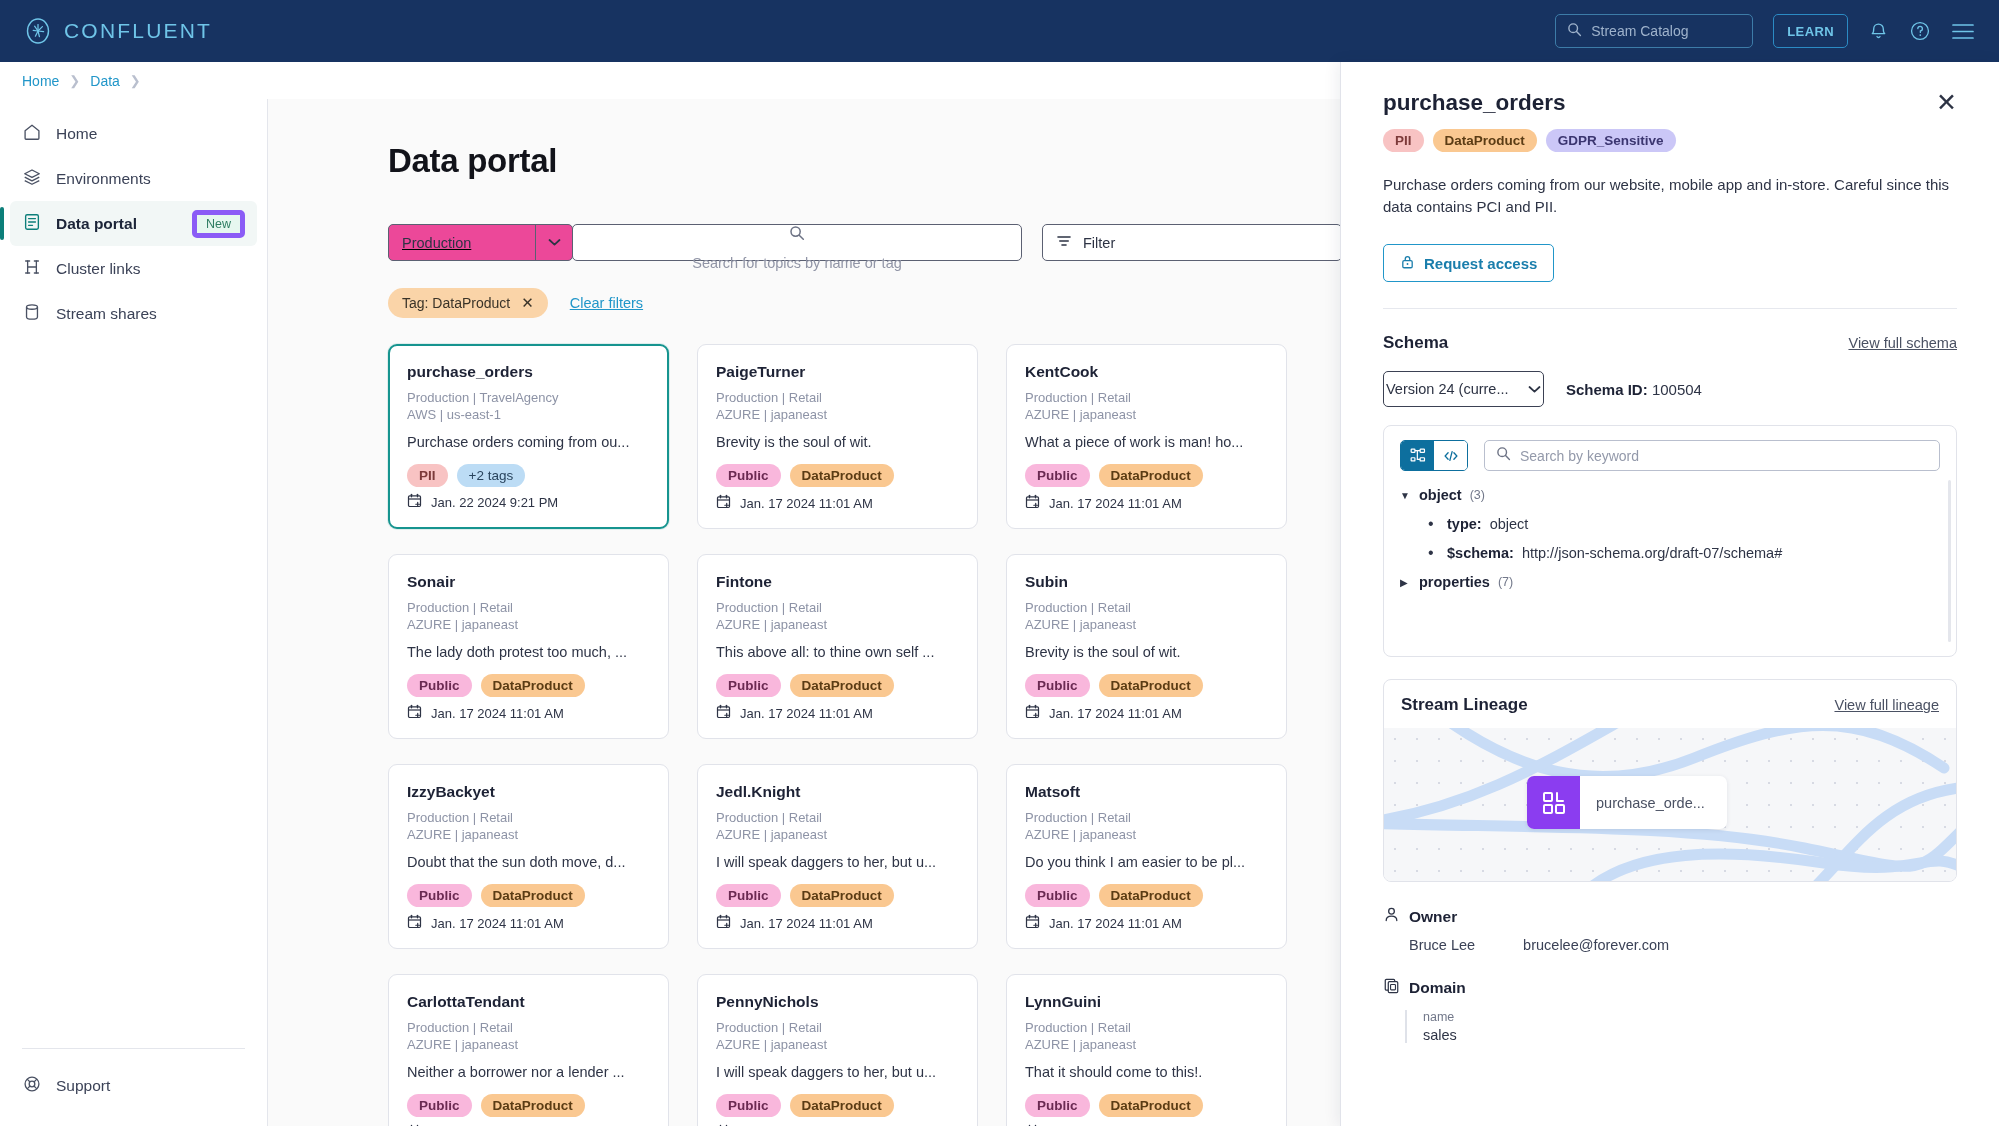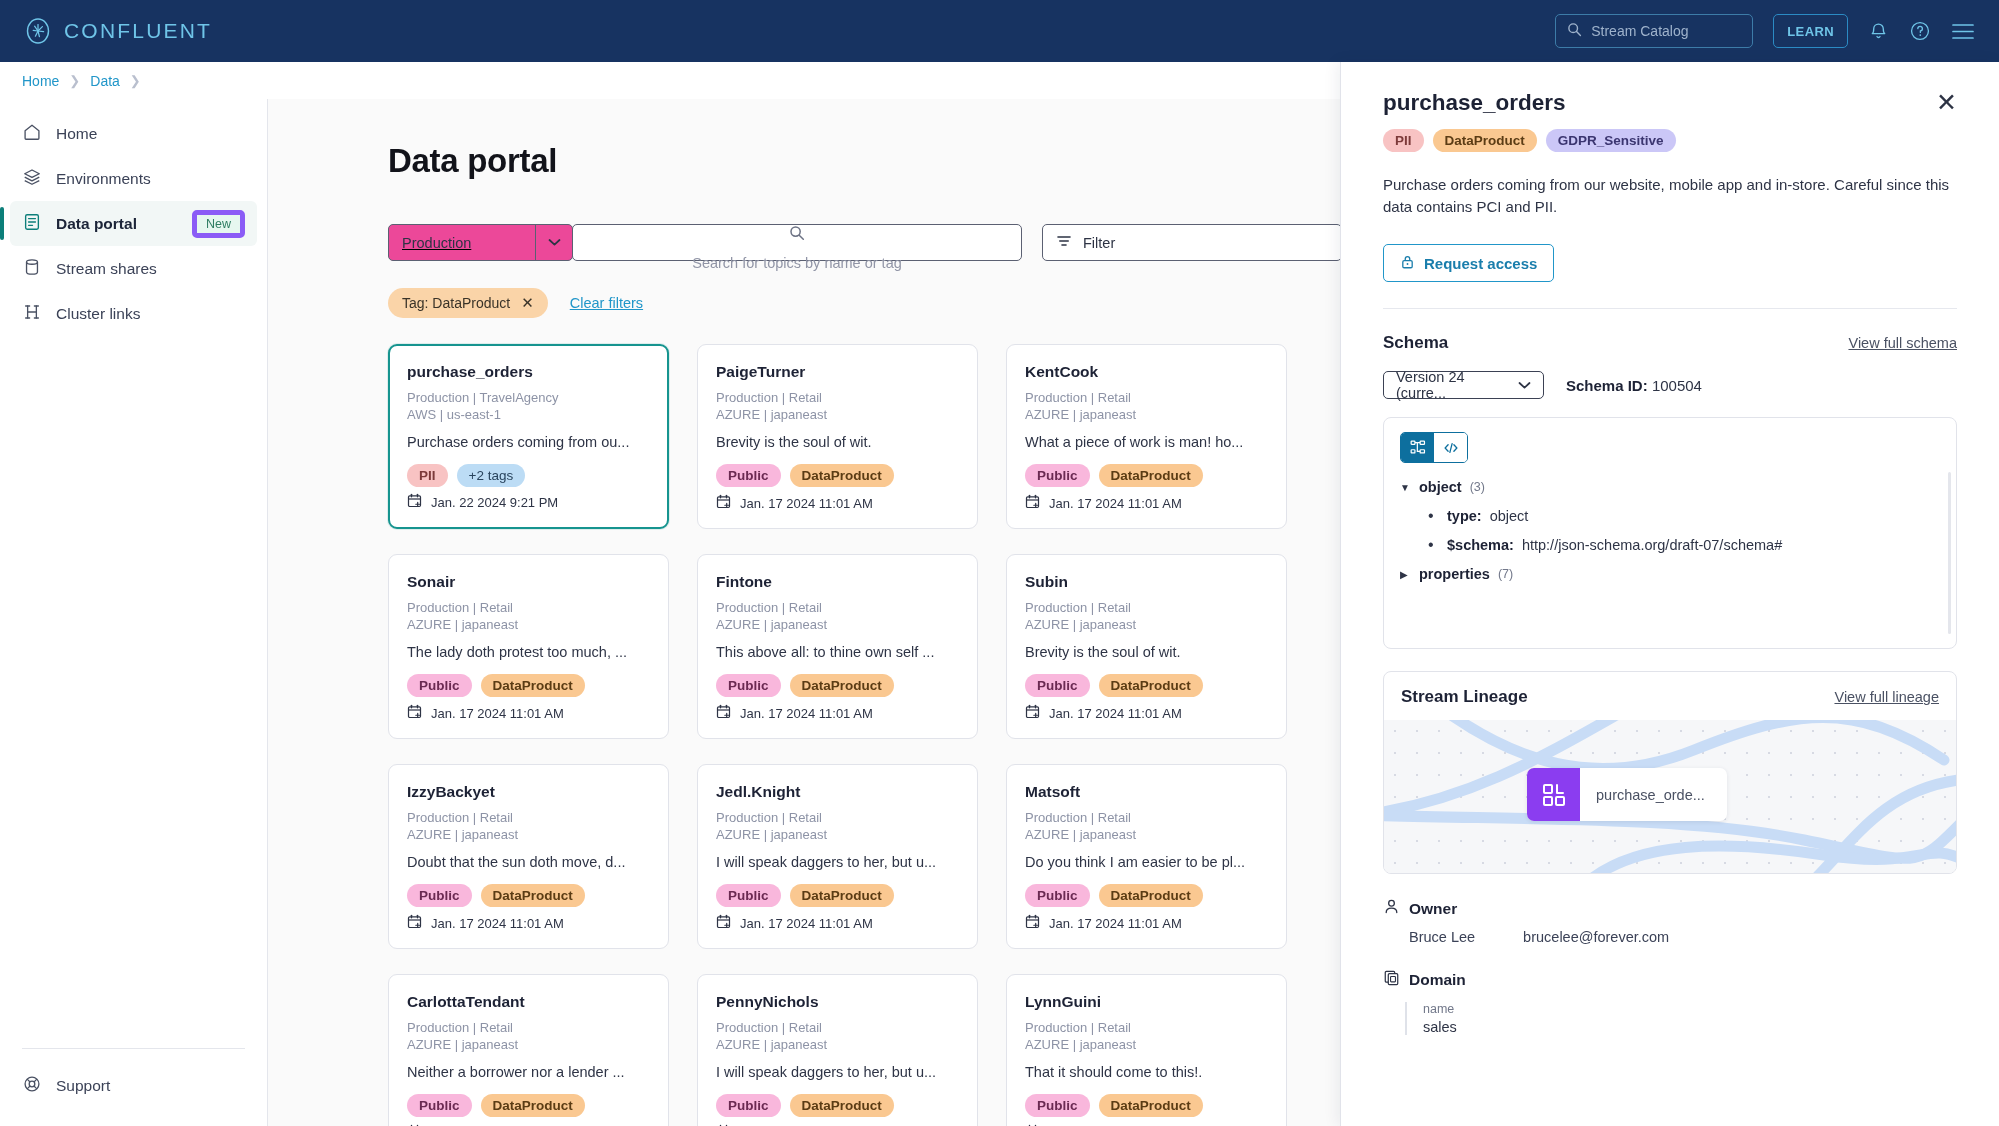--- a/index.html
+++ b/index.html
@@ -186,22 +186,22 @@
   .section-head {
     display: flex; align-items: baseline; margin-top: 24px;
   }
   .section-title { font-size: 17px; font-weight: 700; color: #1d2235; }
   .section-link {
     margin-left: auto; font-size: 14.5px; color: #4a5163;
     text-decoration: underline; cursor: pointer;
   }
   .schema-controls { display: flex; align-items: center; gap: 22px; margin-top: 18px; }
   .ver-select {
-    width: 161px; height: 28px; border: 1.3px solid #3b4153; border-radius: 5px;
-    display: flex; align-items: center; padding: 0 12px; background: #fff;
+    width: 161px; height: 36px; border: 1.3px solid #3b4153; border-radius: 5px;
+    display: flex; align-items: center; padding: 0 2px; background: #fff;
     font-size: 14.5px; color: #2d3344; cursor: pointer;
   }
   .ver-select .caret { margin-left: auto; }
   .schema-id { font-size: 15px; color: #2e3446; }
   .schema-id b { color: #1d2235; }
   .schema-box {
     margin-top: 18px; border: 1px solid #e1e3ea; border-radius: 8px;
     padding: 14px 16px 18px 16px; height: 232px; position: relative;
   }
   .schema-toolbar { display: flex; align-items: center; gap: 16px; }
@@ -374,36 +374,36 @@
           </g>
         </svg>
       </span>
       <span class="nlabel">Data portal</span>
       <span class="badge-new">New</span>
     </div>
 
     <div class="nav-item">
       <span>
         <svg width="20" height="20" viewBox="0 0 22 22">
-          <ellipse cx="11" cy="5.6" rx="6" ry="2.4" fill="none" stroke="#4a5163" stroke-width="1.45"></ellipse>
-          <path d="M5 5.6v10.8c0 1.32 2.69 2.4 6 2.4s6-1.08 6-2.4V5.6" fill="none" stroke="#4a5163" stroke-width="1.45"></path>
+          <path d="M6.2 4.4v13.2M15.8 4.4v13.2" stroke="#4a5163" stroke-width="1.45" stroke-linecap="round" fill="none"></path>
+          <path d="M4 4.4h4.4M4 17.6h4.4M13.6 4.4H18M13.6 17.6H18" stroke="#4a5163" stroke-width="1.45" stroke-linecap="round" fill="none"></path>
+          <path d="M6.2 11h9.6" stroke="#4a5163" stroke-width="1.45" stroke-linecap="round" fill="none"></path>
         </svg>
       </span>
-      <span class="nlabel">Stream shares</span>
+      <span class="nlabel">Cluster links</span>
     </div>
 
     <div class="nav-item">
       <span>
         <svg width="20" height="20" viewBox="0 0 22 22">
-          <path d="M6.2 4.4v13.2M15.8 4.4v13.2" stroke="#4a5163" stroke-width="1.45" stroke-linecap="round" fill="none"></path>
-          <path d="M4 4.4h4.4M4 17.6h4.4M13.6 4.4H18M13.6 17.6H18" stroke="#4a5163" stroke-width="1.45" stroke-linecap="round" fill="none"></path>
-          <path d="M6.2 11h9.6" stroke="#4a5163" stroke-width="1.45" stroke-linecap="round" fill="none"></path>
+          <ellipse cx="11" cy="5.6" rx="6" ry="2.4" fill="none" stroke="#4a5163" stroke-width="1.45"></ellipse>
+          <path d="M5 5.6v10.8c0 1.32 2.69 2.4 6 2.4s6-1.08 6-2.4V5.6" fill="none" stroke="#4a5163" stroke-width="1.45"></path>
         </svg>
       </span>
-      <span class="nlabel">Cluster links</span>
+      <span class="nlabel">Stream shares</span>
     </div>
 
     <div class="sidebar-bottom">
       <div class="divider"></div>
       <div class="nav-item">
         <span>
           <svg width="20" height="20" viewBox="0 0 22 22">
             <circle cx="11" cy="11" r="7.6" fill="none" stroke="#4a5163" stroke-width="1.45"></circle>
             <circle cx="11" cy="11" r="3.1" fill="none" stroke="#4a5163" stroke-width="1.45"></circle>
             <g stroke="#4a5163" stroke-width="1.35">
@@ -860,20 +860,29 @@
           <div class="vbtn">
             <svg width="16" height="14" viewBox="0 0 17 15">
               <g stroke="#0d6f9e" stroke-width="1.4" fill="none" stroke-linecap="round" stroke-linejoin="round">
                 <path d="M5.4 4 2.2 7.5l3.2 3.5"></path>
                 <path d="M11.6 4l3.2 3.5-3.2 3.5"></path>
                 <line x1="9.7" y1="2.9" x2="7.3" y2="12.1"></line>
               </g>
             </svg>
           </div>
         </div>
+        <div class="kw-search">
+          <span>
+            <svg width="15" height="15" viewBox="0 0 16 16">
+              <circle cx="6.6" cy="6.6" r="4.6" fill="none" stroke="#6c7284" stroke-width="1.5"></circle>
+              <line x1="10.2" y1="10.2" x2="14.3" y2="14.3" stroke="#6c7284" stroke-width="1.5" stroke-linecap="round"></line>
+            </svg>
+          </span>
+          <span class="ph">Search by keyword</span>
+        </div>
       </div>
       <div class="tree" id="schema-tree">
           <div class="tree-row">
             <span class="tri">▼</span>
             <span class="tkey">object</span>
             <span class="tcount">(3)</span>
           </div>
           <div class="tree-row child">
             <span class="bullet">•</span>
             <span class="tkey">type:</span>

